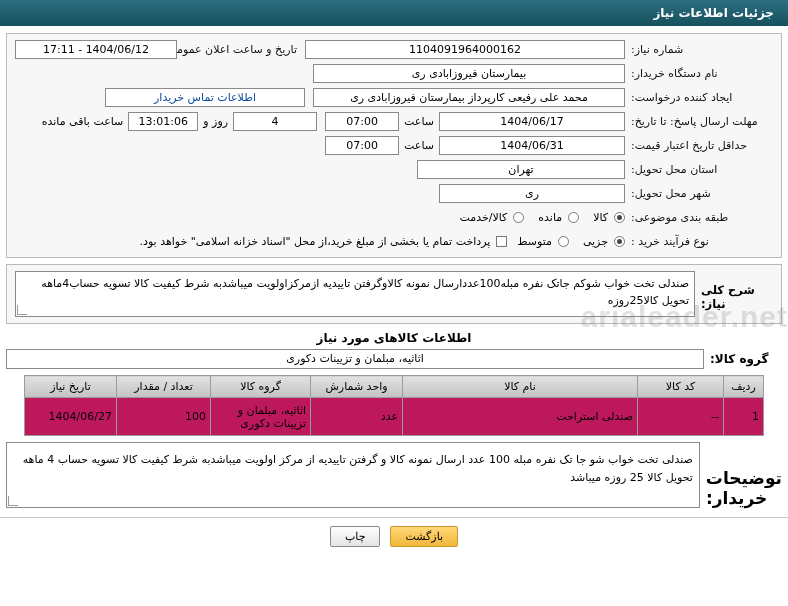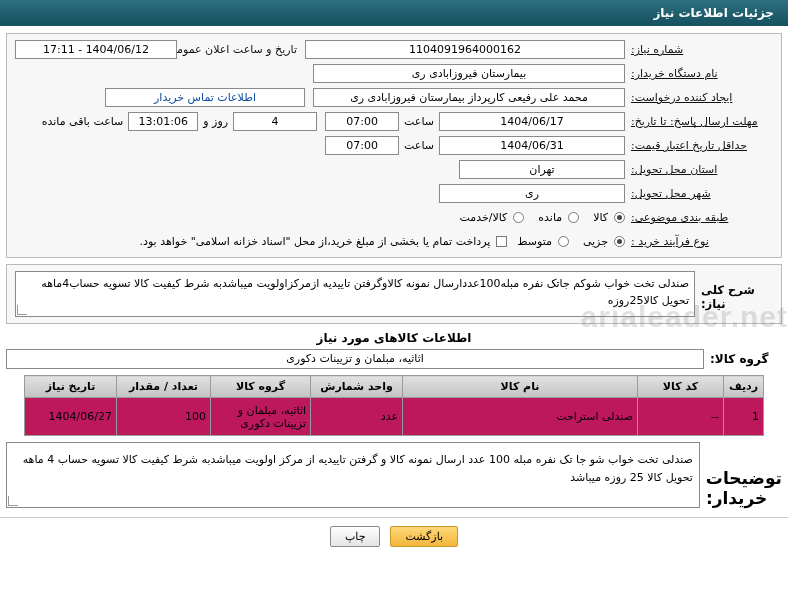--- a/index.html
+++ b/index.html
@@ -46,21 +46,21 @@
     min-height: 19px;
   }
   .lbl {
     text-align: left;
     font-size: 11px;
     color: #111;
     padding-left: 6px;
     flex: 0 0 auto;
     white-space: nowrap;
   }
-  .lbl.w1 { width: 148px; text-decoration: underline; }
+  .lbl.w1 { width: 148px; }
   .lbl.w2 { width: 120px; }
   .inp {
     background: #ffffff;
     border: 1px solid #8a8a8a;
     height: 19px;
     line-height: 17px;
     font-size: 11px;
     padding: 0 5px;
     text-align: center;
     color: #000;
@@ -162,21 +162,21 @@
   table.goods {
     width: 740px;
     margin: 0 auto;
     border-collapse: collapse;
     font-size: 11px;
   }
   table.goods th {
     background: #cfcfcf;
     background: linear-gradient(#e2e2e2, #c3c3c3);
     border: 1px solid #9a9a9a;
-    font-weight: bold;
+    font-weight: normal;
     height: 22px;
     text-align: center;
     font-size: 11px;
   }
   table.goods td {
     border: 1px solid #9a9a9a;
     background: #be185d;
     text-align: right;
     height: 38px;
     padding: 2px 4px;
@@ -292,21 +292,21 @@
     <div class="row">
       <div class="lbl w1">حداقل تاریخ اعتبار قیمت:</div>
       <div class="inp" style="width:186px">1404/06/31</div>
       <div class="mini-lbl">ساعت</div>
       <div class="inp" style="width:74px">07:00</div>
       <div style="flex:1 1 auto"></div>
     </div>
 
     <div class="row">
       <div class="lbl w1">استان محل تحویل:</div>
-      <div class="inp" style="width:166px">تهران</div>
+      <div class="inp" style="width:208px">تهران</div>
       <div style="flex:1 1 auto"></div>
     </div>
 
     <div class="row">
       <div class="lbl w1">شهر محل تحویل:</div>
       <div class="inp" style="width:186px">ری</div>
       <div style="flex:1 1 auto"></div>
     </div>
 
     <div class="row">

